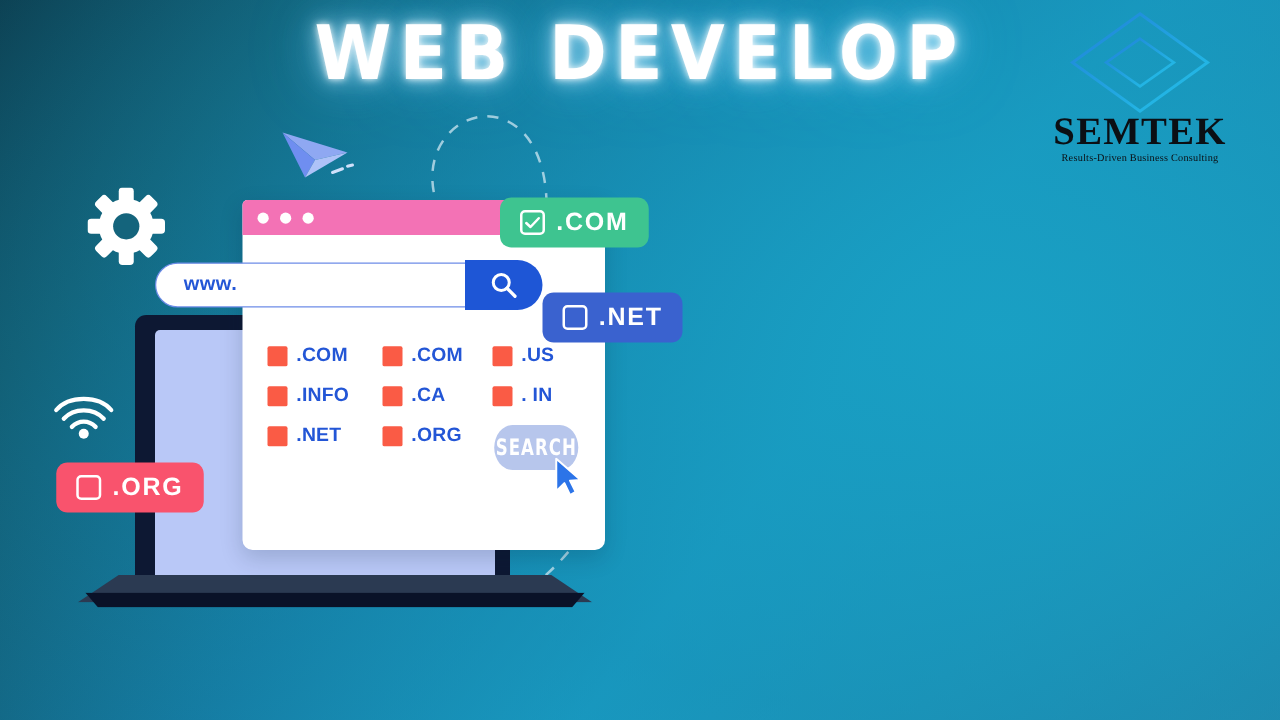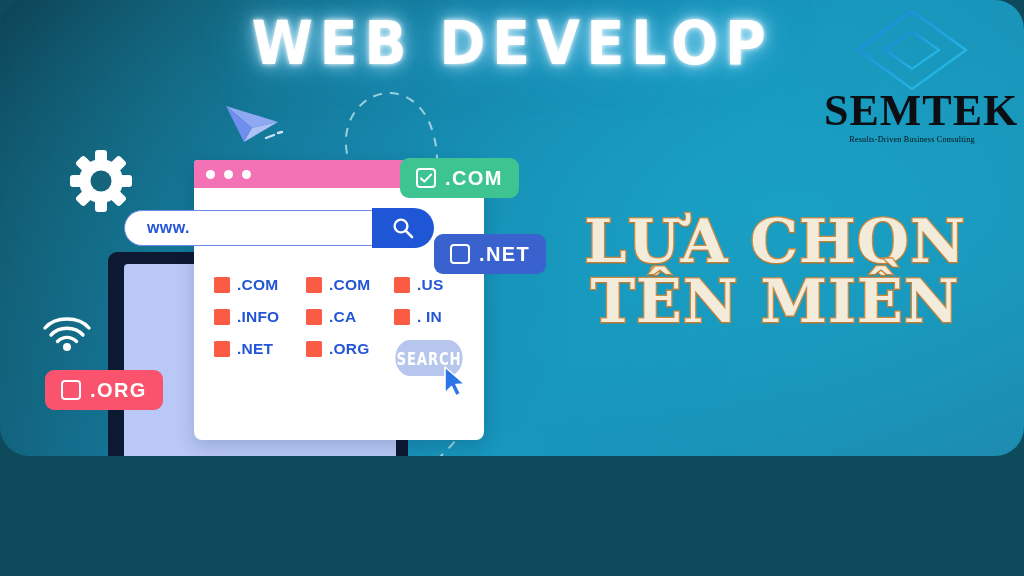--- a/index.html
+++ b/index.html
@@ -4,26 +4,25 @@
 <title>Web Develop Banner</title>
 <style>
   * { margin:0; padding:0; box-sizing:border-box; }
   html,body { width:1024px; height:576px; overflow:hidden; }
   body {
     font-family: "Liberation Sans", sans-serif;
     background:#0d4b5c;
   }
   #stage{
     position:relative;
-    width:1024px; height:456px;
+    width:1024px; height:576px;
     overflow:hidden;
     background:
       radial-gradient(120% 130% at 78% 46%, rgba(25,160,196,0.95) 0%, rgba(22,145,183,0.55) 42%, rgba(14,90,120,0) 78%),
       linear-gradient(128deg,#0c3d4e 0%, #115568 16%, #1579a0 42%, #1a9cc4 62%, #1f94b8 80%, #2586aa 100%);
-    border-radius: 29px;
   }
 
   
   .dash-layer{ position:absolute; left:0; top:0; width:1024px; height:576px; pointer-events:none; }
 
   
   .hero-title{
     position:absolute; left:0; top:8px; width:1024px;
     text-align:center;
     font-family:"DejaVu Sans", sans-serif;
@@ -38,21 +37,21 @@
       0 0 34px rgba(120,215,255,0.6),
       0 0 60px rgba(80,190,245,0.4);
   }
 
   
   .logo{ position:absolute; right:24px; top:8px; width:176px; text-align:center; }
   .logo-mark{ display:block; margin:0 auto; }
   .logo-name{
     font-family:"Liberation Serif", serif;
     font-weight:700;
-    font-size:44px;
+    font-size:31px;
     letter-spacing:1px;
     color:#0b0f14;
     line-height:0.95;
     margin-top:-2px;
     text-align:center;
   }
   .logo-tag{
     font-family:"Liberation Serif", serif;
     font-weight:400;
     font-size:8.2px;
@@ -226,24 +225,20 @@
         </linearGradient>
       </defs>
       <path d="M59 3 L113 42 L59 81 L5 42 Z" fill="none" stroke="url(#lgr)" stroke-width="2.4"></path>
       <path d="M59 23 L86 42 L59 61 L32 42 Z" fill="none" stroke="url(#lgr)" stroke-width="2.2"></path>
       <path d="M59 3 L59 81" fill="none" stroke="url(#lgr)" stroke-width="1.8"></path>
     </svg>
     <div class="logo-name">SEMTEK</div>
     <div class="logo-tag">Results-Driven Business Consulting</div>
   </div>
 
-  <div class="vn-head">
-    <span>LỰA CHỌN</span>
-    <span class="l2">TÊN MIỀN</span>
-  </div>
 
   <div class="laptop-frame"></div>
   <div class="laptop-screen"></div>
   <div class="laptop-base"></div>
   <div class="laptop-lip"></div>
 
   <svg class="gear" width="62" height="62" viewBox="0 0 62 62">
     <g fill="#ffffff">
       <circle cx="31" cy="31" r="22"></circle>
       <g>

